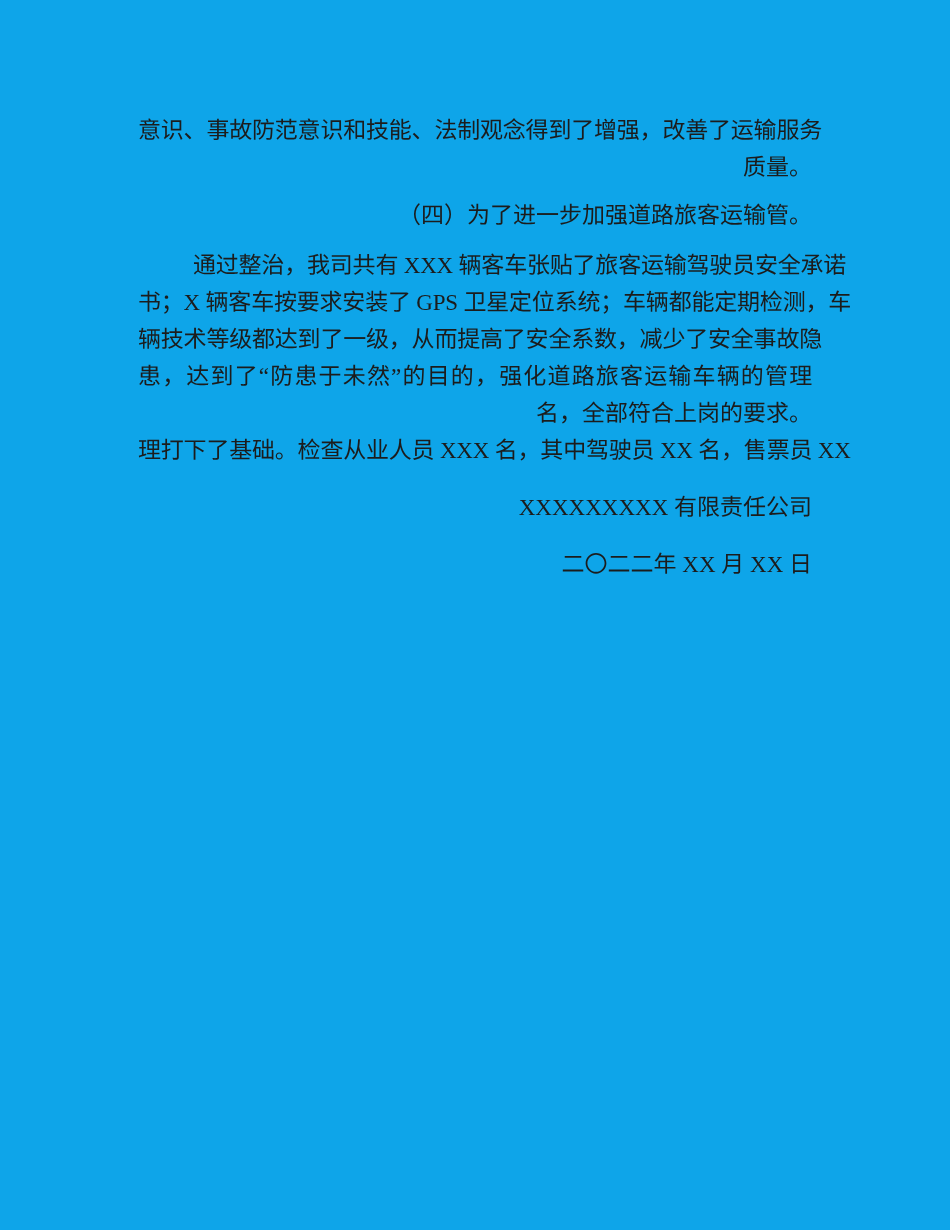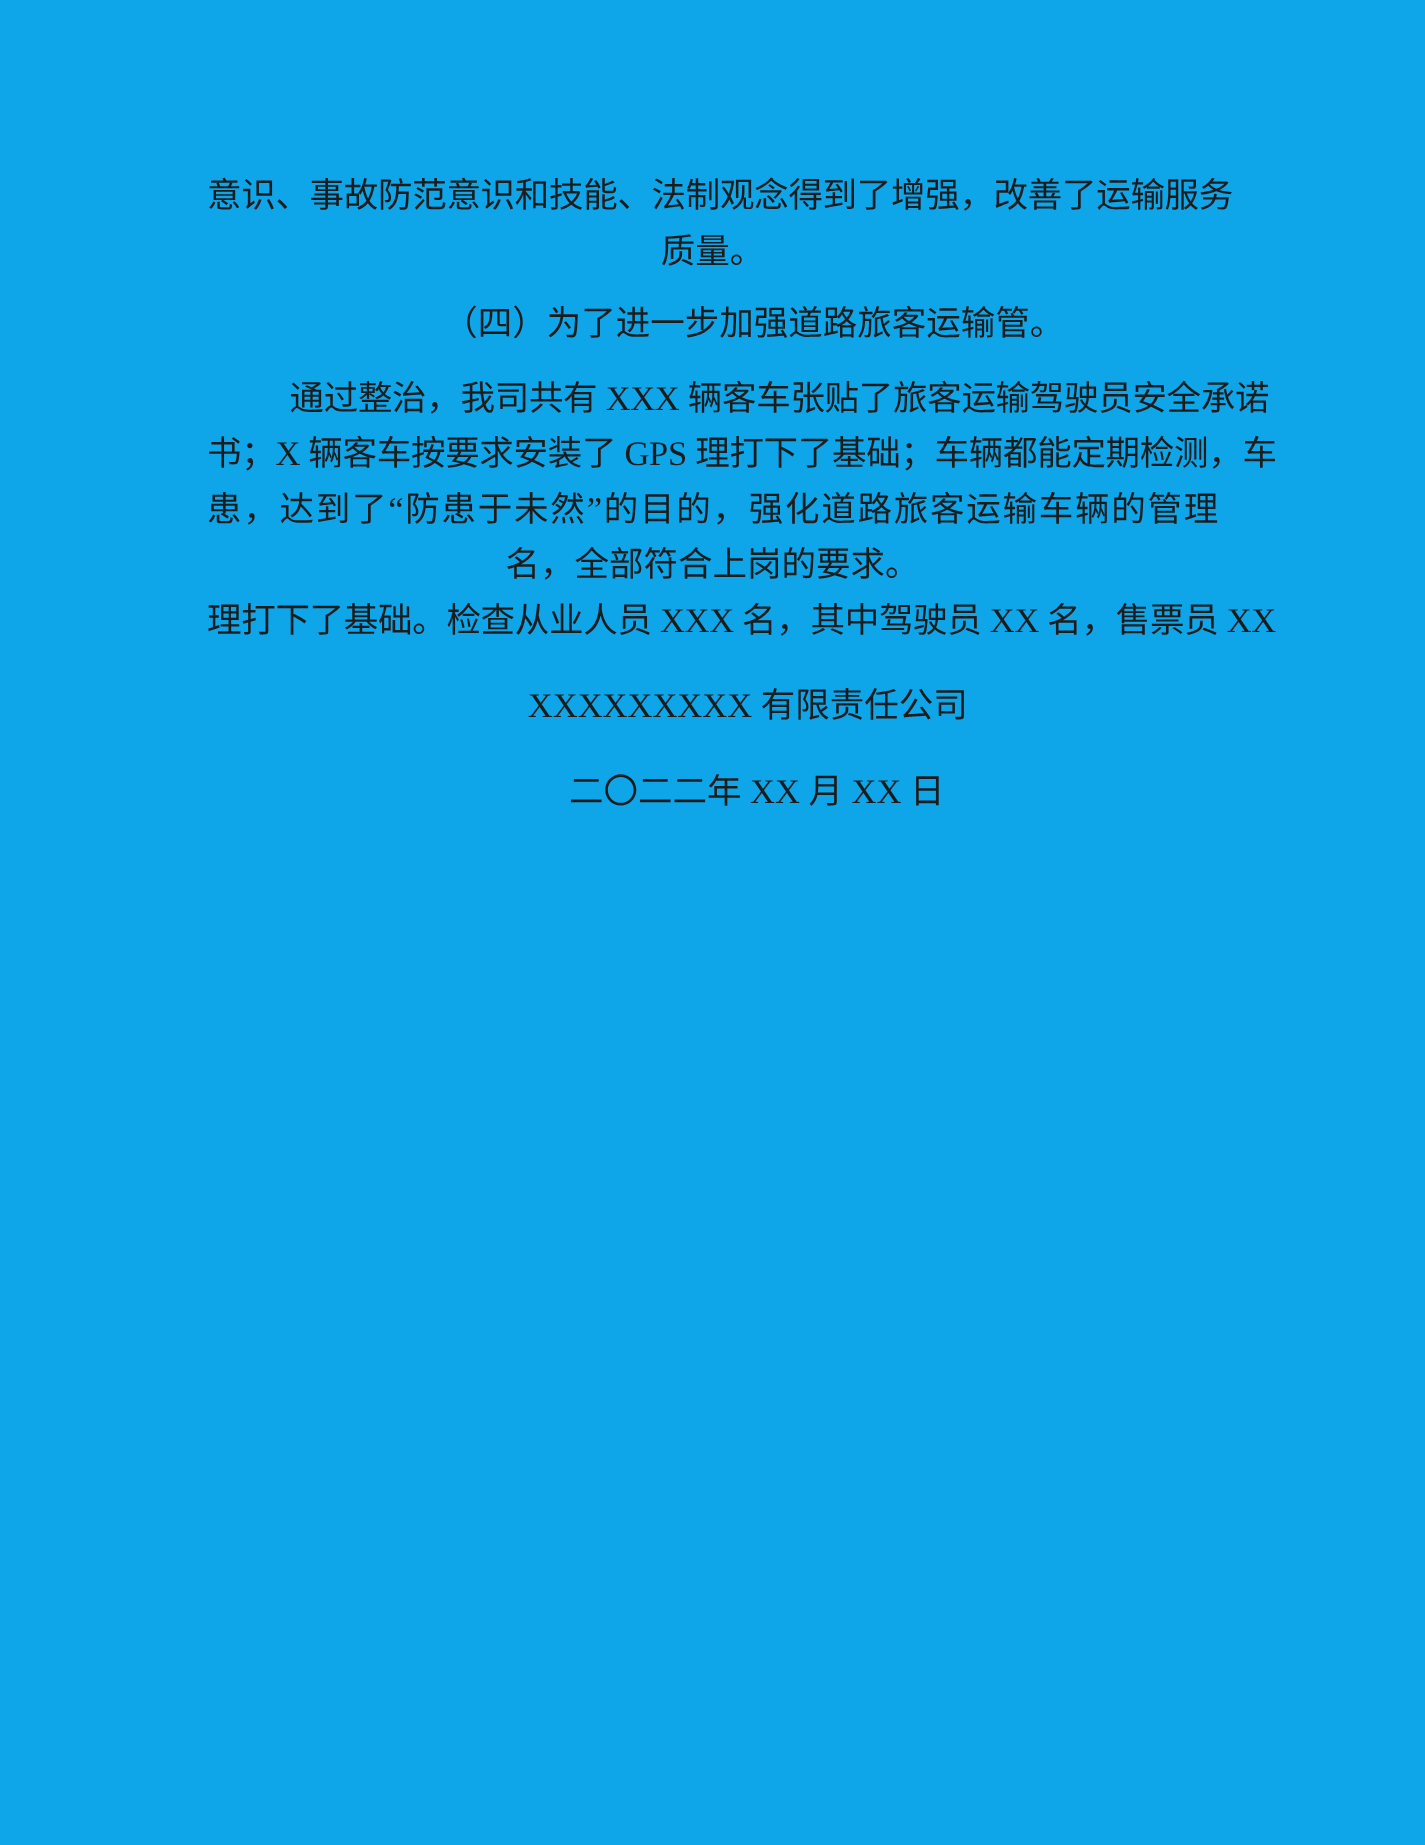--- a/index.html
+++ b/index.html
@@ -20,21 +20,21 @@
     height: 1230px;
     padding: 112px 138px 0 138px;
     background: #0ea5e9;
   }
   .line {
     font-size: 23px;
     line-height: 37px;
     height: 37px;
     white-space: nowrap;
     overflow: visible;
-    text-align: center;
+    text-align: right;
   }
   
   .j {
     text-align: justify;
     text-align-last: justify;
     letter-spacing: -0.2px;
   }
   .indent-2 { padding-left: 55px; }   
   .para-gap-sm { margin-bottom: 11px; }
   .para-gap-md { margin-bottom: 13px; }
@@ -49,21 +49,22 @@
 
   <div class="para para-gap-sm">
     <div class="line j">意识、事故防范意识和技能、法制观念得到了增强，改善了运输服务</div>
     <div class="line">质量。</div>
   </div>
 
   <div class="line indent-2 para-gap-md">（四）为了进一步加强道路旅客运输管。</div>
 
   <div class="para para-gap-lg">
     <div class="line j indent-2">通过整治，我司共有 XXX 辆客车张贴了旅客运输驾驶员安全承诺</div>
-    <div class="line j">书；X 辆客车按要求安装了 GPS 理打下了基础；车辆都能定期检测，车</div>
+    <div class="line j">书；X 辆客车按要求安装了 GPS 卫星定位系统；车辆都能定期检测，车</div>
+    <div class="line j">辆技术等级都达到了一级，从而提高了安全系数，减少了安全事故隐</div>
     <div class="line j">患，达到了“防患于未然”的目的，强化道路旅客运输车辆的管理</div>
     <div class="line">名，全部符合上岗的要求。</div>
     <div class="line j">理打下了基础。检查从业人员 XXX 名，其中驾驶员 XX 名，售票员 XX</div>
   </div>
 
   <div class="line sig-company">XXXXXXXXX 有限责任公司</div>
 
   <div class="line sig-date">二〇二二年 XX 月 XX 日</div>
 
 </div>

